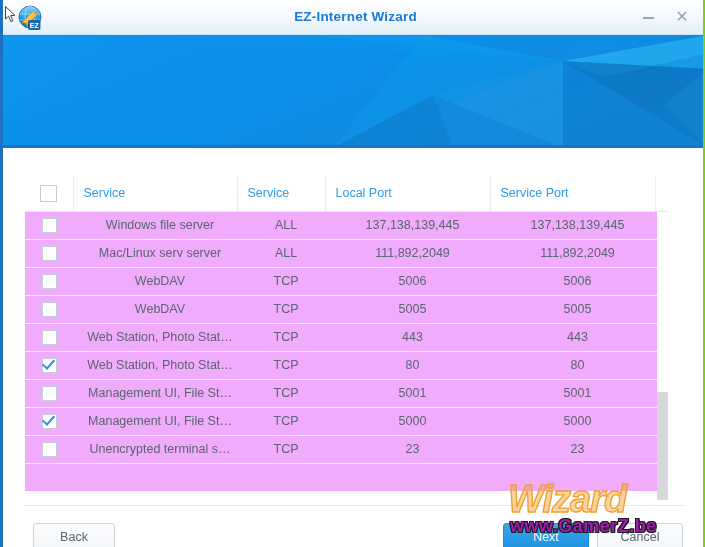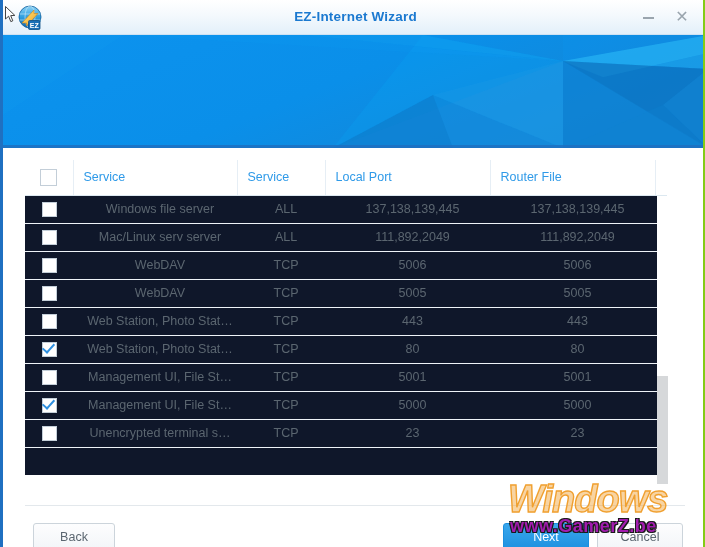--- a/index.html
+++ b/index.html
@@ -105,24 +105,24 @@
     left: 0; top: 148px;
     width: 705px;
     height: 399px;
     background: #ffffff;
   }
 
   
   .table-wrap {
     position: absolute;
     left: 22px;
-    top: 12px;
+    top: 28px;
     width: 642px;
     height: 315px;
-    background: #0f172a;
+    background: #f0abfc;
     box-sizing: border-box;
   }
   table.ports {
     border-collapse: collapse;
     width: 642px;
     table-layout: fixed;
     font-size: 12.5px;
   }
   table.ports col.c-check { width: 48px; }
   table.ports col.c-service { width: 164px; }
@@ -382,21 +382,21 @@
             <col class="c-pad">
         </colgroup>
         <thead>
           <tr>
             <th class="th-check">
               <span class="cb header-cb"></span>
             </th>
             <th>Service</th>
             <th>Service</th>
             <th>Local Port</th>
-            <th>Router File</th>
+            <th>Service Port</th>
             <th class="th-pad"></th>
           </tr>
         </thead>
         <tbody id="table-body">
             <tr>
               <td class="td-check"><span class="cb"></span></td>
               <td>Windows file server</td>
               <td>ALL</td>
               <td>137,138,139,445</td>
               <td>137,138,139,445</td>
@@ -474,17 +474,17 @@
     </div>
 
     <div class="footer-divider"></div>
 
     <div class="btn btn-grey btn-back">Back</div>
     <div class="btn btn-blue btn-next">Next</div>
     <div class="btn btn-grey btn-cancel">Cancel</div>
   </div>
 
   <div class="watermark">
-    <div class="wm-gamerz">Windows</div>
+    <div class="wm-gamerz">Wizard</div>
     <div class="wm-url">www.GamerZ.be</div>
   </div>
 
 </div>
 
 </body></html>

